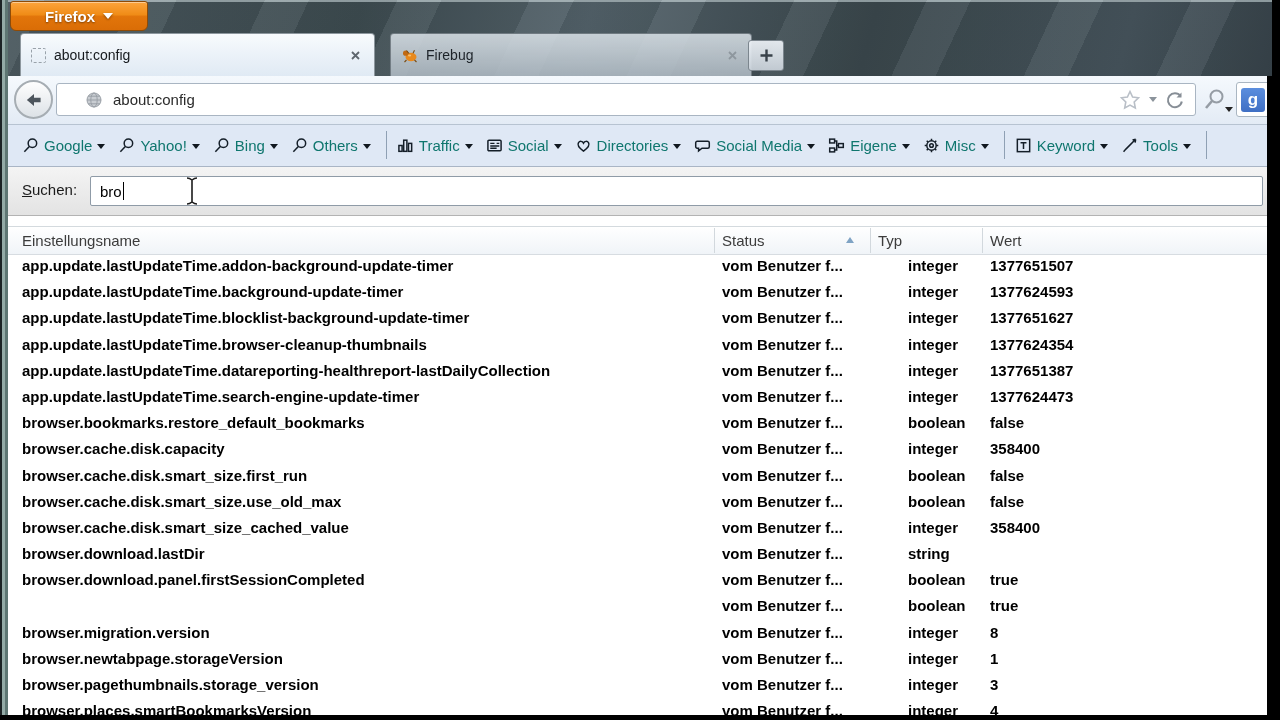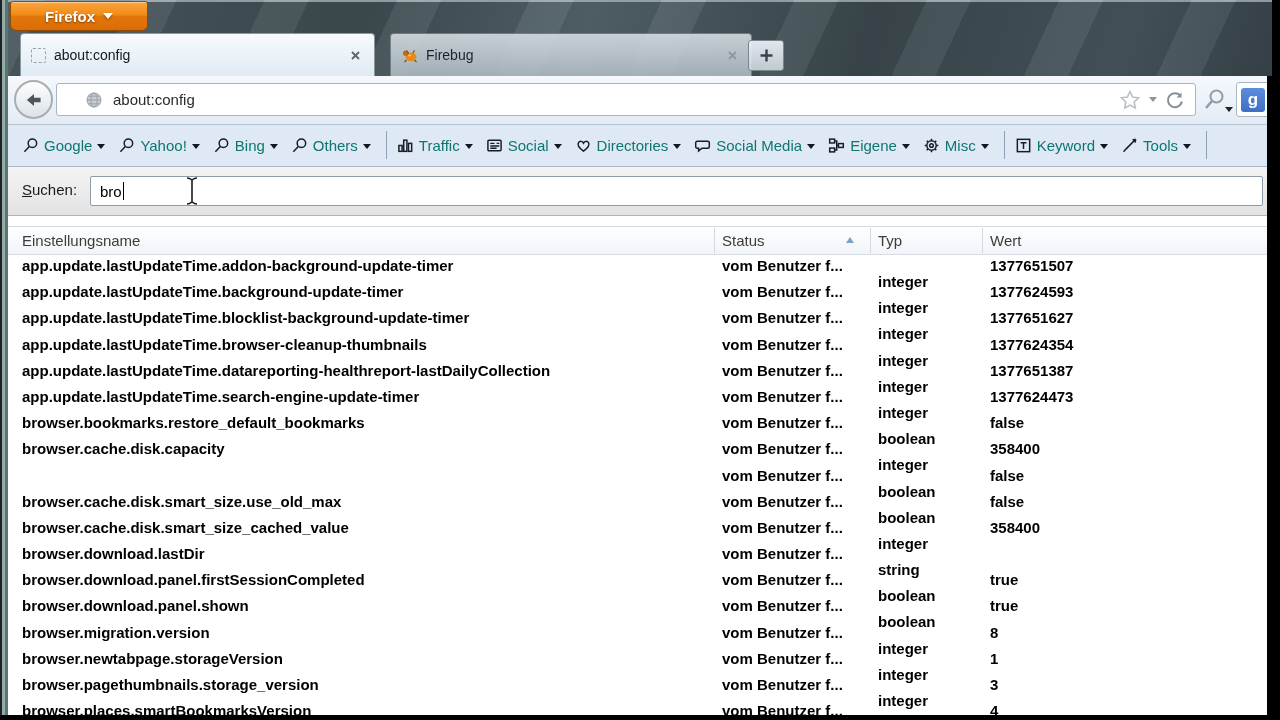--- a/index.html
+++ b/index.html
@@ -85,21 +85,21 @@
   .thead{position:absolute;top:10px;left:0;right:0;height:27px;
     background:linear-gradient(#ffffff,#f0f4f8);border-top:1px solid #d4dade;border-bottom:1px solid #d7dce1;}
   .thead .hcell{position:absolute;top:0;height:27px;line-height:27px;font-size:15px;color:#3c3c3c;white-space:nowrap;cursor:pointer;}
   .h-name{left:14px;}  .h-status{left:714px;} .h-typ{left:870px;} .h-wert{left:982px;}
   .vsep{position:absolute;top:1px;width:1px;height:25px;background:#d2d8dd;}
   .sort-arrow{position:absolute;left:838px;top:10px;width:0;height:0;
     border-left:4px solid transparent;border-right:4px solid transparent;border-bottom:6px solid #7fa3c4;}
   .tbody{position:absolute;top:37px;left:0;right:0;}
   .trow{position:relative;height:26.2px;cursor:default;}
   .trow .cell{position:absolute;top:0;height:26.2px;line-height:26.2px;font-size:15px;font-weight:bold;color:#000;white-space:nowrap;}
-  .c-name{left:14px;text-align:center;} .c-status{left:714px;} .c-typ{left:870px;margin-top:16px;} .c-wert{left:982px;}
+  .c-name{left:14px;text-align:center;} .c-status{left:714px;} .c-typ{left:900px;} .c-wert{left:982px;}
 
   svg{display:block;}
 </style>
 </head>
 <body>
 
 <div class="stage">
 
   <div class="titlebar"></div>
 
@@ -379,20 +379,21 @@
           <span class="cell c-typ">boolean</span>
           <span class="cell c-wert">false</span>
         </div>
         <div class="trow">
           <span class="cell c-name">browser.cache.disk.capacity</span>
           <span class="cell c-status">vom Benutzer f...</span>
           <span class="cell c-typ">integer</span>
           <span class="cell c-wert">358400</span>
         </div>
         <div class="trow">
+          <span class="cell c-name">browser.cache.disk.smart_size.first_run</span>
           <span class="cell c-status">vom Benutzer f...</span>
           <span class="cell c-typ">boolean</span>
           <span class="cell c-wert">false</span>
         </div>
         <div class="trow">
           <span class="cell c-name">browser.cache.disk.smart_size.use_old_max</span>
           <span class="cell c-status">vom Benutzer f...</span>
           <span class="cell c-typ">boolean</span>
           <span class="cell c-wert">false</span>
         </div>
@@ -407,21 +408,20 @@
           <span class="cell c-status">vom Benutzer f...</span>
           <span class="cell c-typ">string</span>
         </div>
         <div class="trow">
           <span class="cell c-name">browser.download.panel.firstSessionCompleted</span>
           <span class="cell c-status">vom Benutzer f...</span>
           <span class="cell c-typ">boolean</span>
           <span class="cell c-wert">true</span>
         </div>
         <div class="trow">
-          <span class="cell c-name">browser.download.panel.shown</span>
           <span class="cell c-status">vom Benutzer f...</span>
           <span class="cell c-typ">boolean</span>
           <span class="cell c-wert">true</span>
         </div>
         <div class="trow">
           <span class="cell c-name">browser.migration.version</span>
           <span class="cell c-status">vom Benutzer f...</span>
           <span class="cell c-typ">integer</span>
           <span class="cell c-wert">8</span>
         </div>

